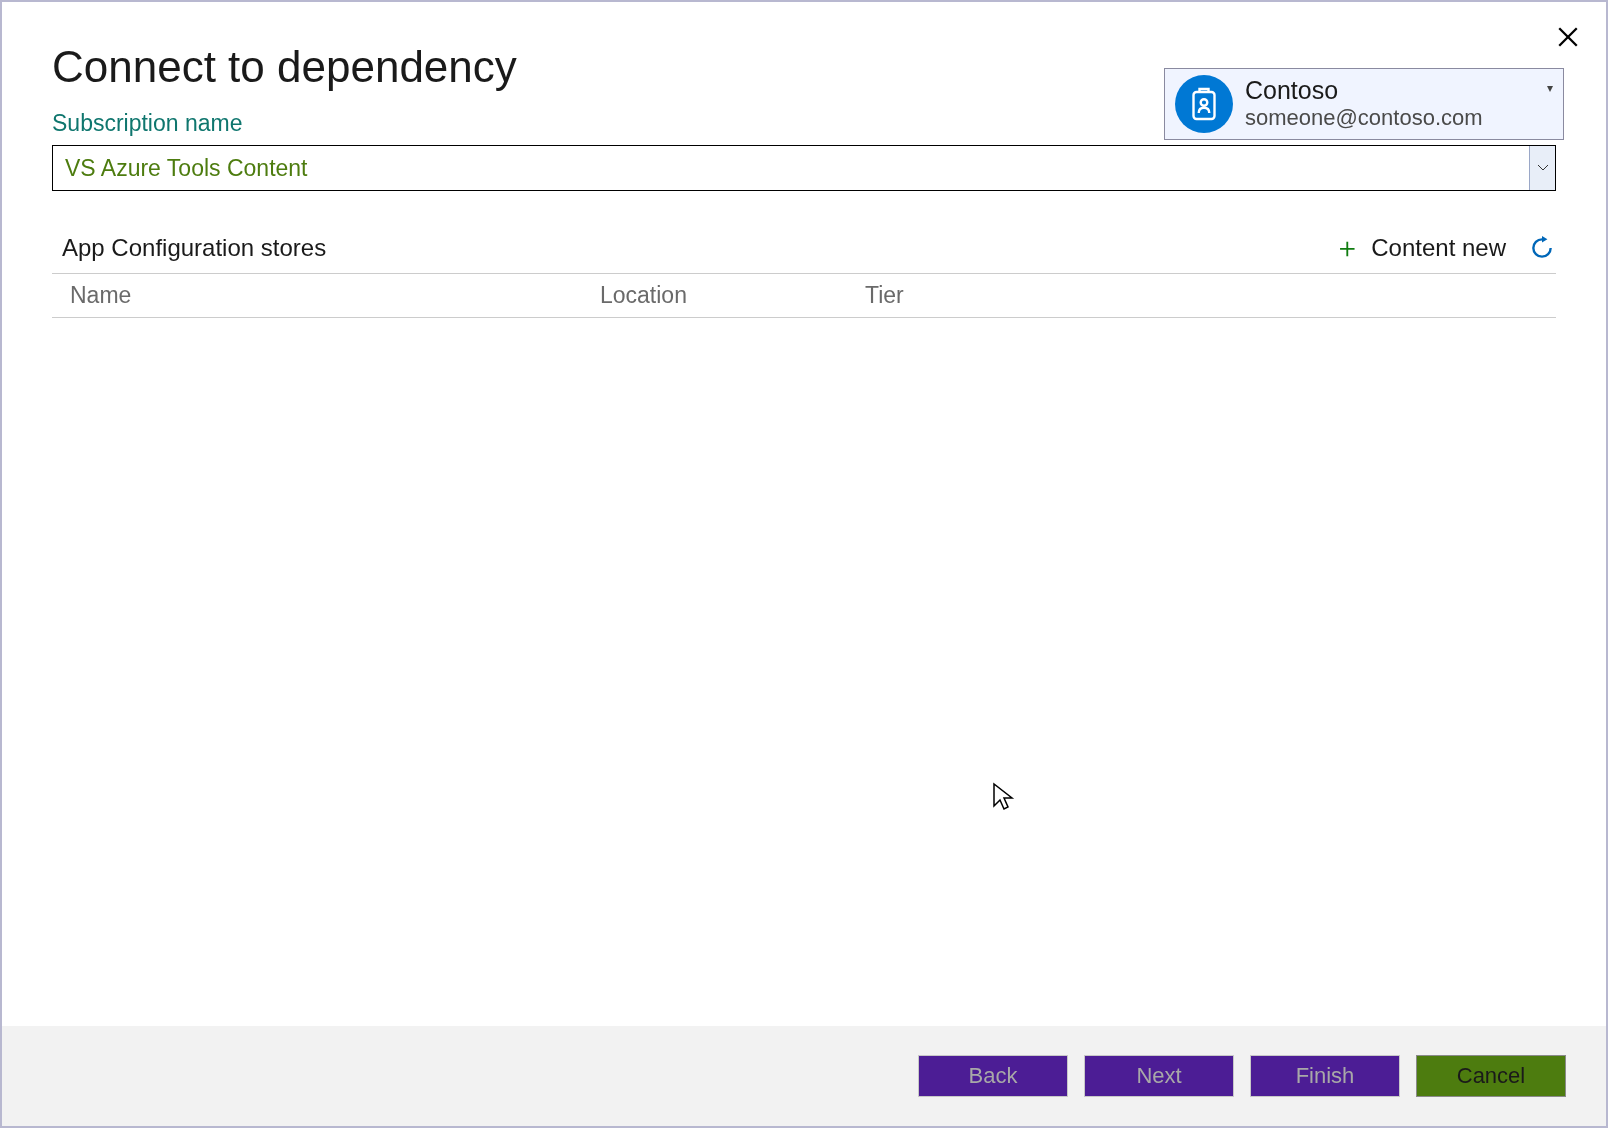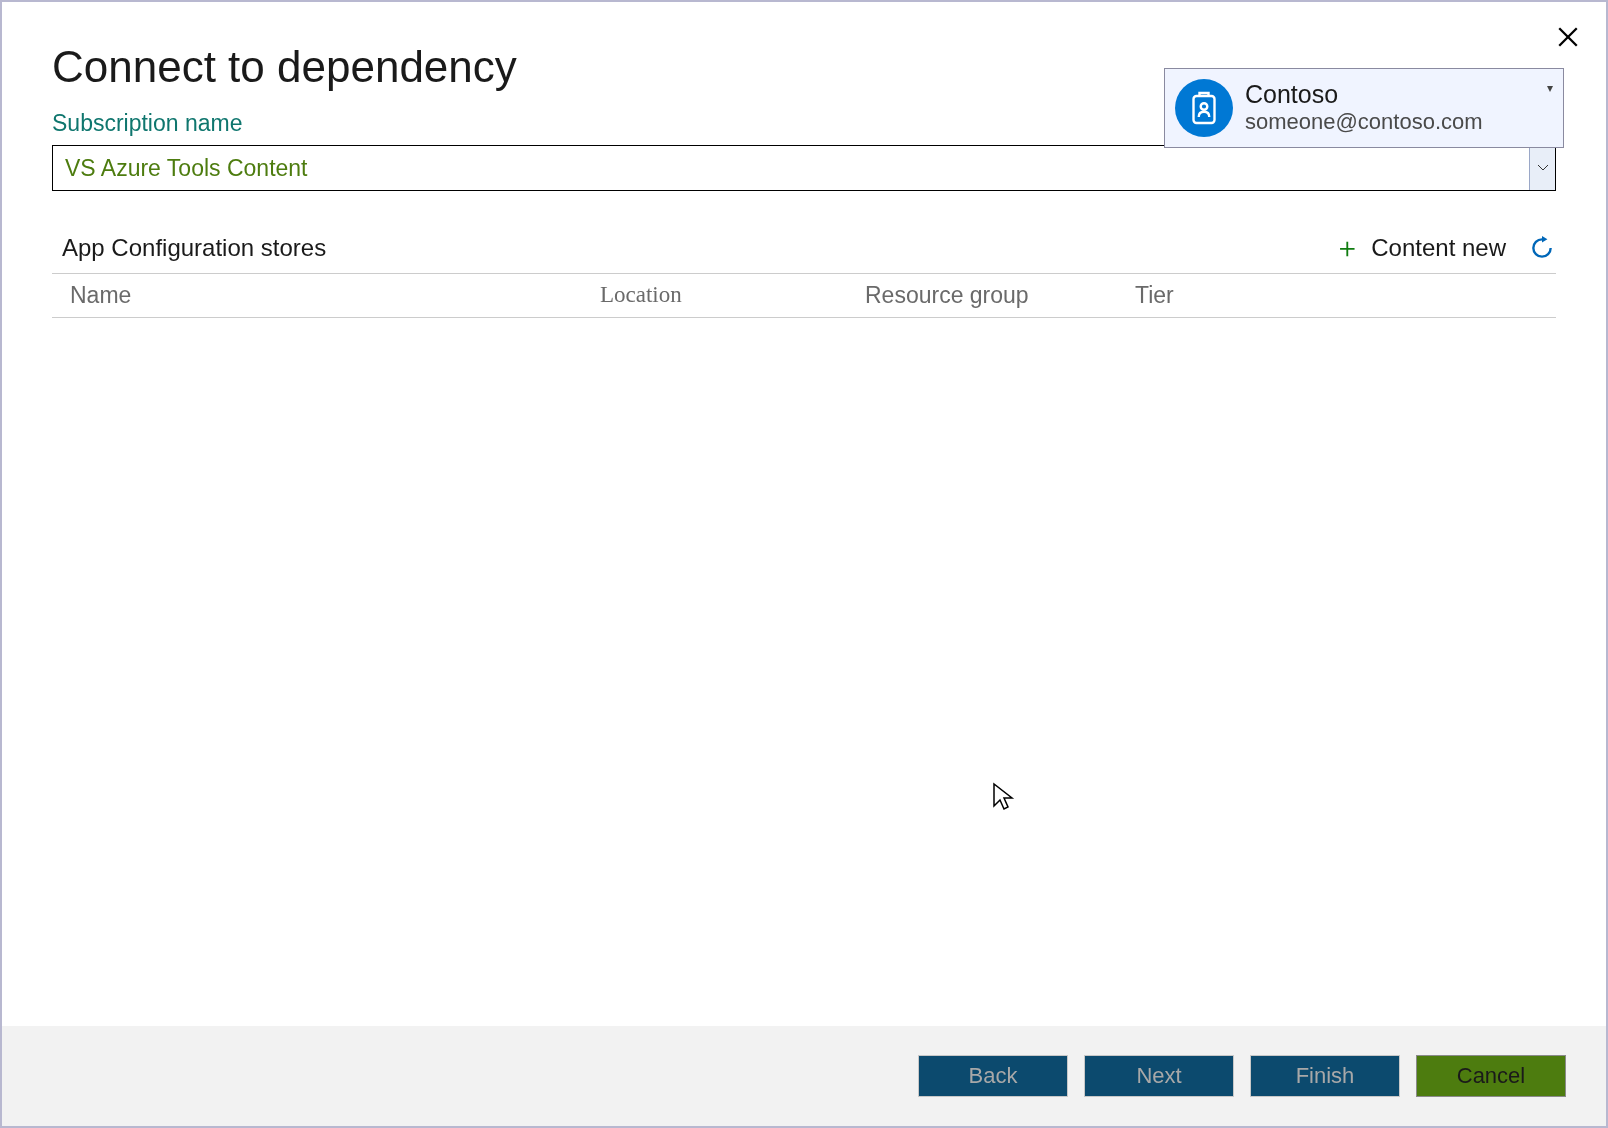--- a/index.html
+++ b/index.html
@@ -41,21 +41,21 @@
       font-size: 26px;
       font-weight: 400;
       color: #1a1a1a;
       margin-bottom: 52px;
     }
     .account-selector {
       position: absolute;
       top: 66px;
       right: 42px;
       width: 400px;
-      height: 80px;
+      height: 72px;
       border: 1px solid #8a8aa0;
       background: #f0f4ff;
       display: flex;
       align-items: center;
       padding: 8px 10px;
       cursor: pointer;
     }
     .account-icon {
       width: 58px;
       height: 58px;
@@ -172,41 +172,41 @@
       display: flex;
       border-top: 1px solid #ccc;
       border-bottom: 1px solid #ccc;
       padding: 8px 0 8px 18px;
     }
     .th {
       font-size: 23px;
       color: #6a6a6a;
     }
     .col-name { flex: 0 0 530px; }
-    .col-location { flex: 0 0 265px; font-family: Liberation Serif, serif; }
+    .col-location { flex: 0 0 265px; }
     .col-rg { flex: 0 0 270px; }
     .col-tier { flex: 1; }
     .footer {
       position: absolute;
       left: 0;
       right: 0;
       bottom: 0;
       height: 100px;
       background: #f2f2f2;
       display: flex;
       align-items: center;
       justify-content: flex-end;
       padding: 0 40px;
       gap: 16px;
     }
     .btn {
       width: 150px;
       height: 42px;
       border: 1px solid #c8c8c8;
-      background: #0c4a6e;
+      background: #4c1d95;
       font-size: 22px;
       color: #a8a8a8;
       cursor: default;
       display: flex;
       align-items: center;
       justify-content: center;
     }
     .btn.enabled {
       border: 1px solid #8a8a8a;
       color: #1a1a1a;
@@ -272,21 +272,20 @@
           <path d="M12 1 L12 7 L17 4 Z" fill="#0067b8"></path>
         </svg>
       </div>
     </div>
   </div>
 
   <div class="table">
     <div class="table-header">
       <div class="th col-name">Name</div>
       <div class="th col-location">Location</div>
-      <div class="th col-rg">Resource group</div>
       <div class="th col-tier">Tier</div>
     </div>
   </div>
 </div>
 
 <div class="footer">
   <div class="btn">Back</div>
   <div class="btn">Next</div>
   <div class="btn">Finish</div>
   <div class="btn enabled">Cancel</div>

